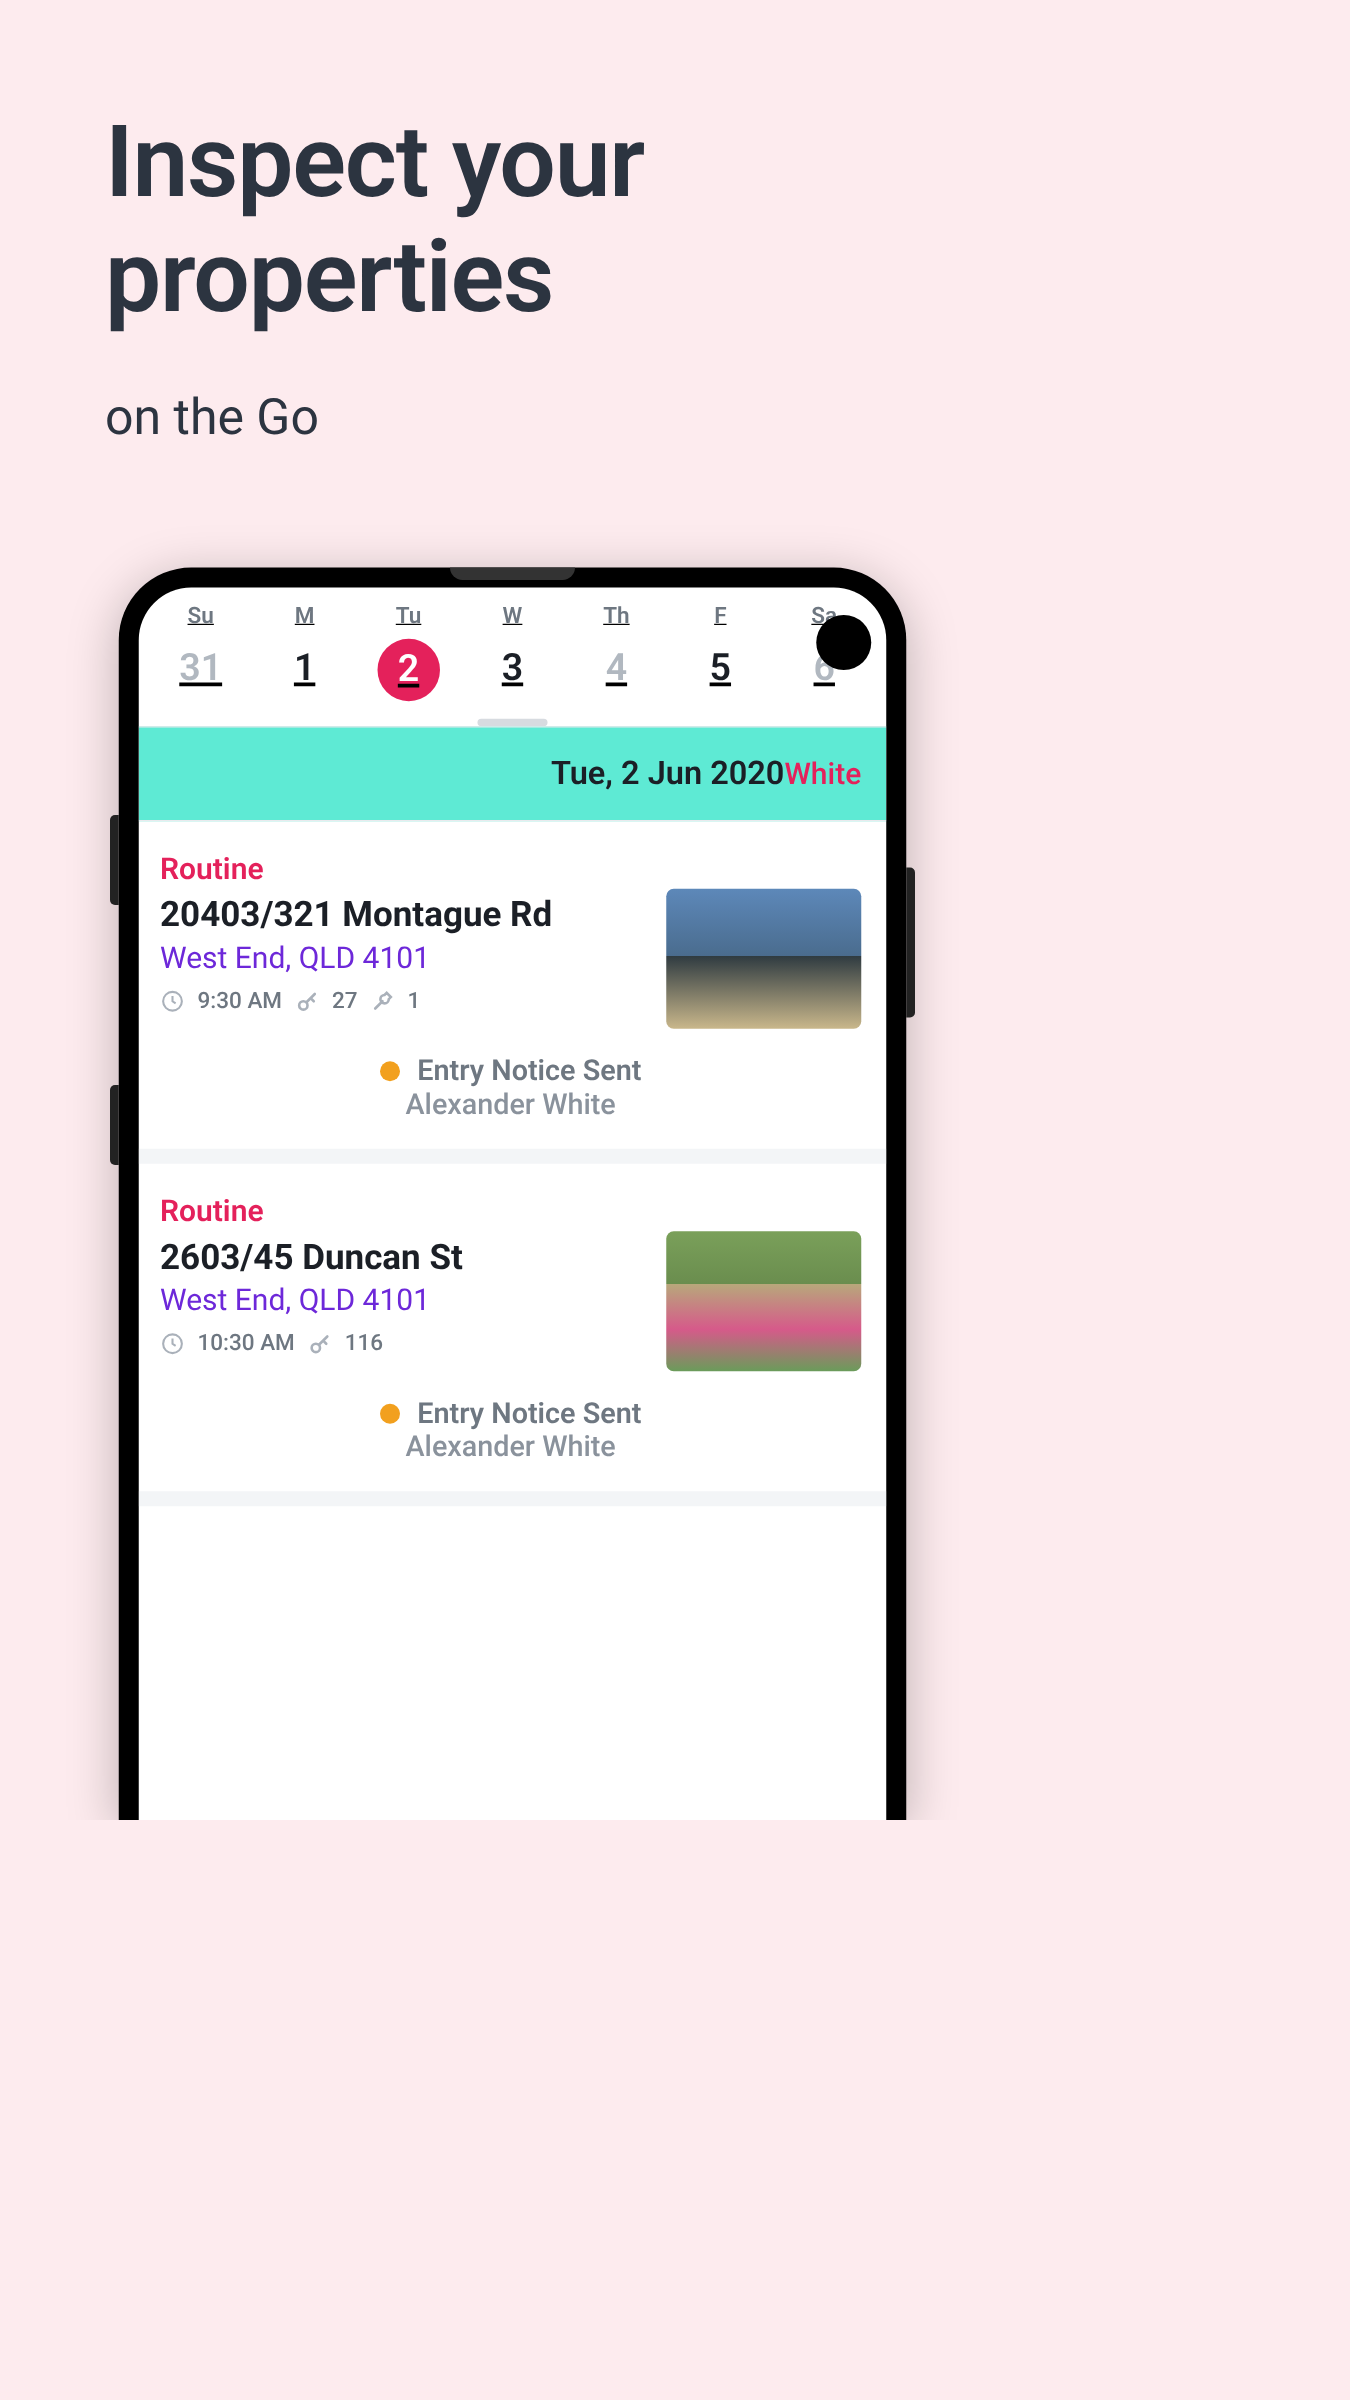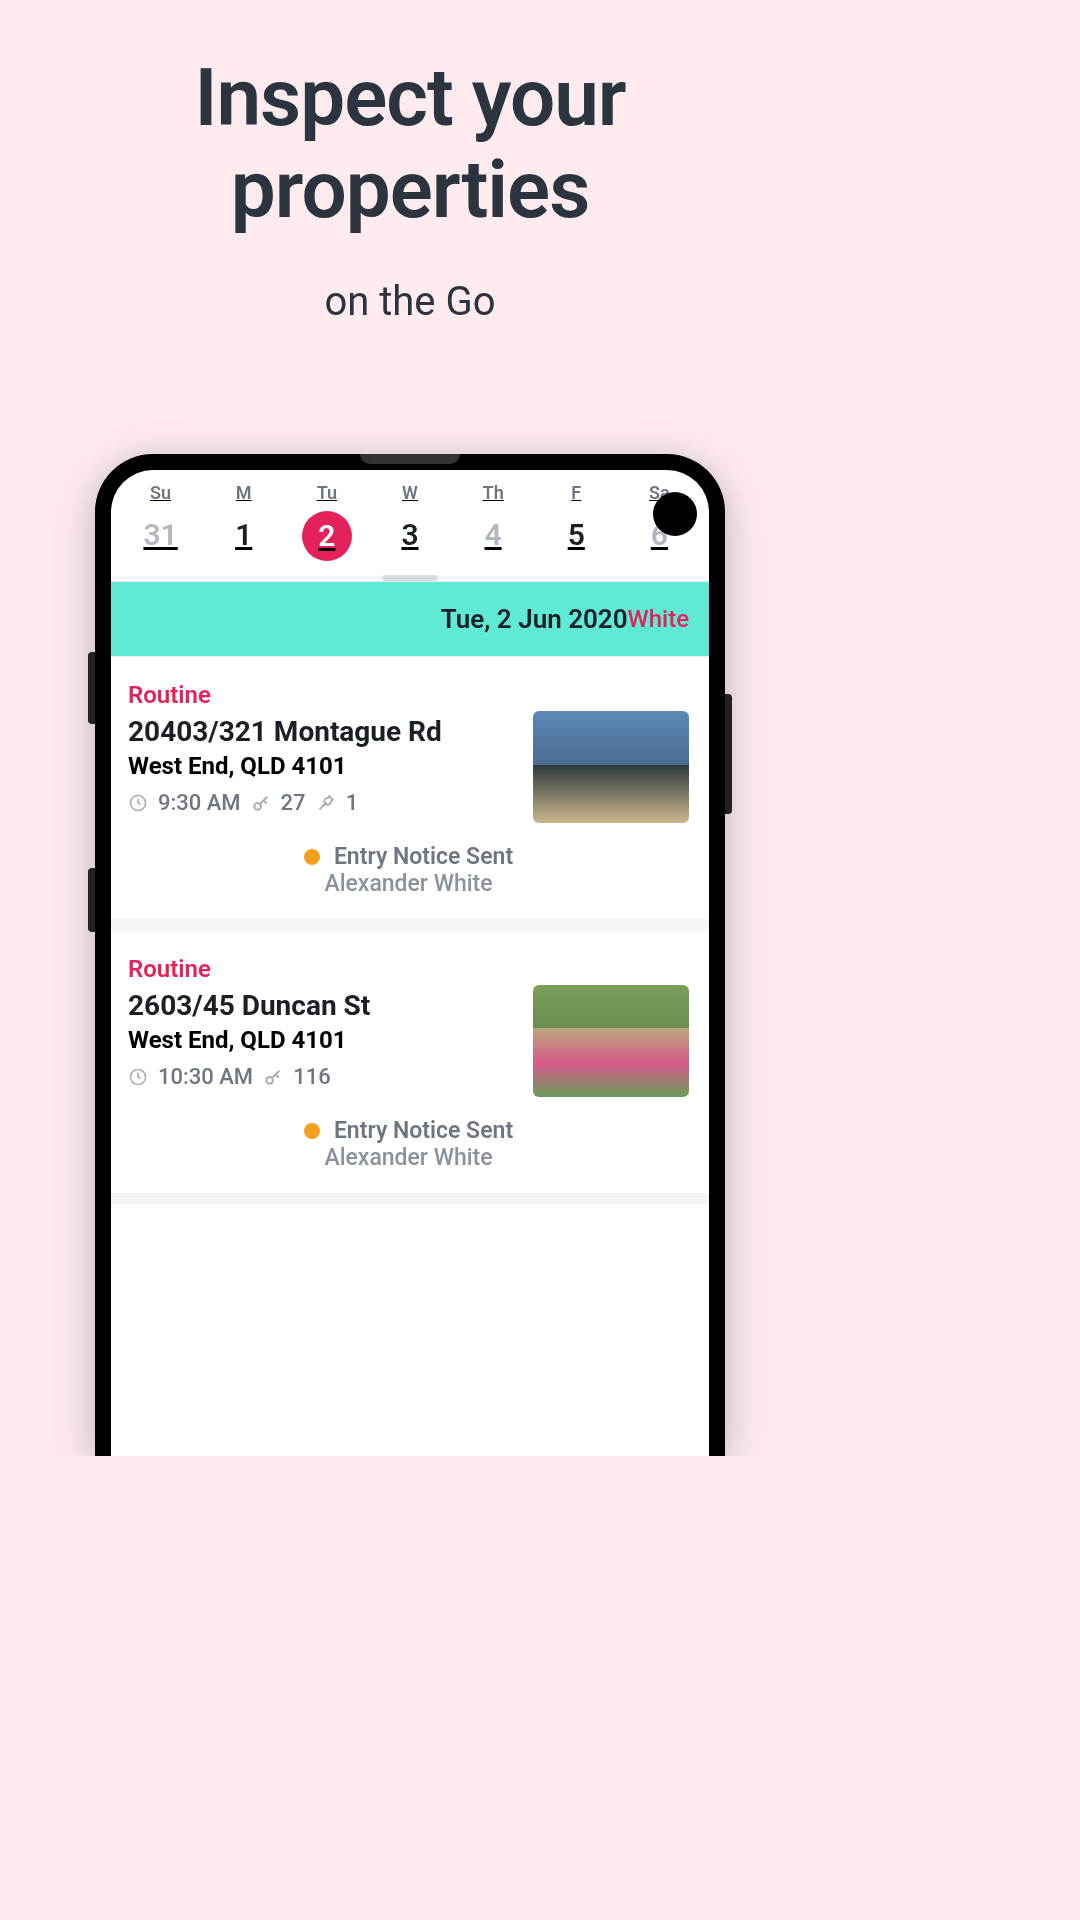--- a/index.html
+++ b/index.html
@@ -5,22 +5,21 @@
   * { box-sizing: border-box; margin: 0; padding: 0; }
   body {
     width: 820px;
     height: 1456px;
     background: #fdebee;
     font-family: -apple-system, BlinkMacSystemFont, "Segoe UI", Roboto, sans-serif;
     overflow: hidden;
     position: relative;
   }
   .promo {
-    padding: 52px 84px 0 84px;
-    text-align: center;
+    padding: 84px 84px 0 84px;
   }
   .promo h1 {
     font-size: 80px;
     font-weight: 600;
     color: #2c3440;
     line-height: 1.15;
     letter-spacing: -1px;
   }
   .promo .sub {
     margin-top: 42px;
@@ -145,22 +144,22 @@
   }
   .date-row .date { font-size: 26px; font-weight: 600; color: #1b1f26; }
   .date-row .filter { font-size: 24px; font-weight: 500; color: #e4215b; }
   .card {
     padding: 24px 20px 22px 17px;
     border-bottom: 12px solid #f3f5f7;
   }
   .card .top { display: flex; justify-content: space-between; gap: 20px; }
   .card .tag { color: #e4215b; font-size: 24px; font-weight: 600; }
   .card .addr1 { color: #1b1f26; font-size: 28px; font-weight: 700; margin-top: 6px;}
-  .card .addr2 { color: #000000; font-size: 24px; font-weight: 700; margin-top: 4px;}
-  .card .meta { color: #aab1ba; font-size: 22px; margin-top: 10px; display:flex; align-items:center; gap: 10px;}
+  .card .addr2 { color: #6d28d9; font-size: 24px; font-weight: 400; margin-top: 4px;}
+  .card .meta { color: #aab1ba; font-size: 18px; margin-top: 10px; display:flex; align-items:center; gap: 10px;}
   .card .meta .clock, .card .meta .key, .card .meta .wrench { display:inline-flex; }
   .card .meta .val { color: #6e7781; font-weight: 500;}
   .thumb { width: 156px; height: 112px; border-radius: 6px; flex-shrink: 0; margin-top: 30px;}
   .thumb1 { background: linear-gradient(180deg,#5d88b9 0%,#4a6c8e 48%, #2f3b41 48%, #c9b78b 100%); }
   .thumb2 { background: linear-gradient(180deg,#7aa05a 0%,#6a8d4e 38%, #b8a77b 38%, #d65a8a 70%, #6a9c5a 100%); }
   .card .bottom {
     display: flex; justify-content: center; align-items: center;
     margin-top: 20px;
     font-size: 23px;
     flex-direction: column;

